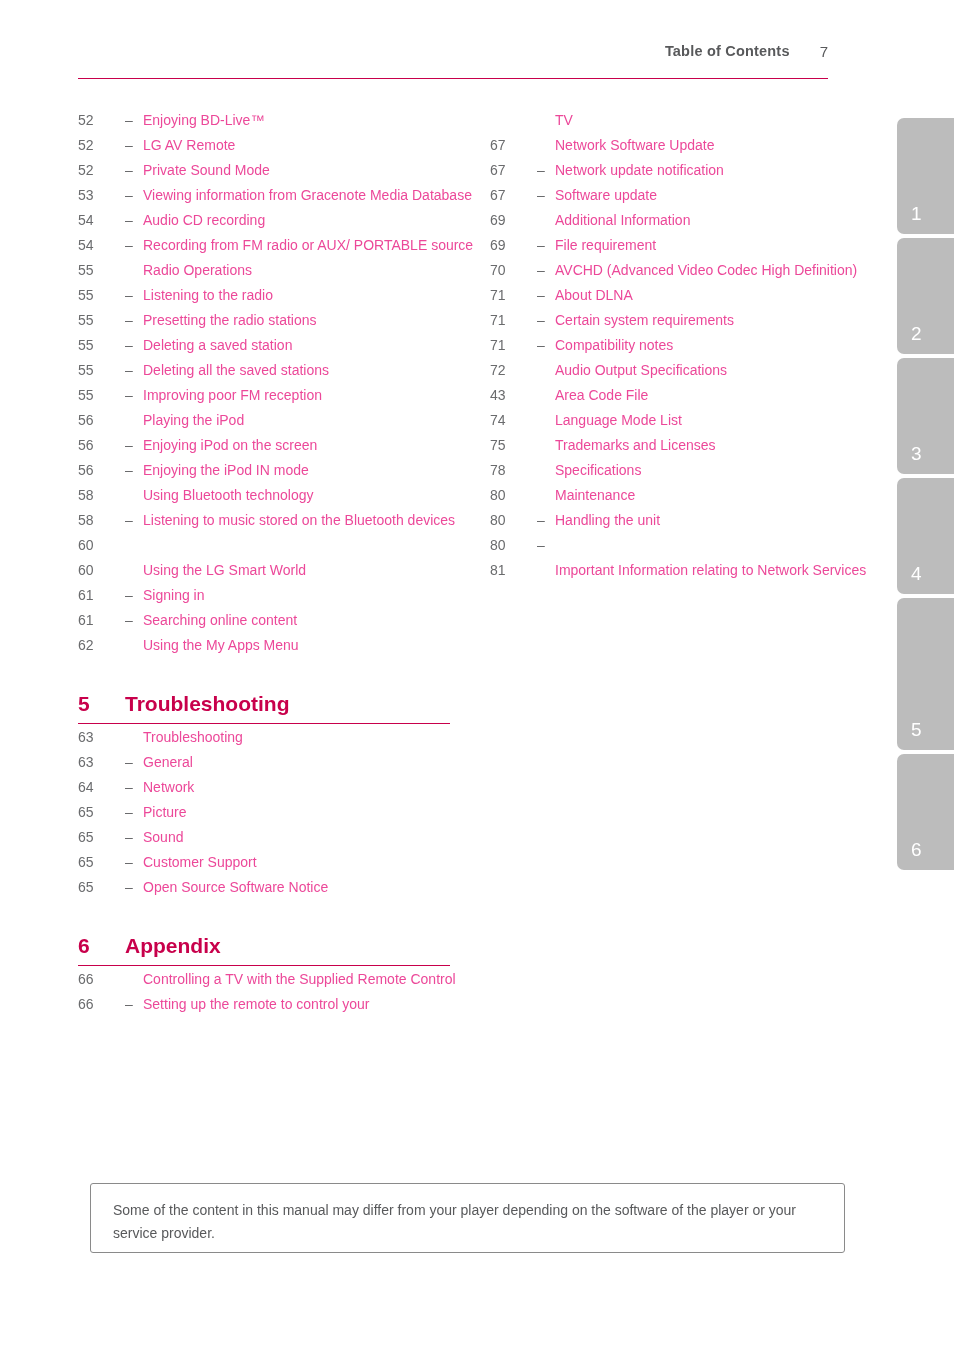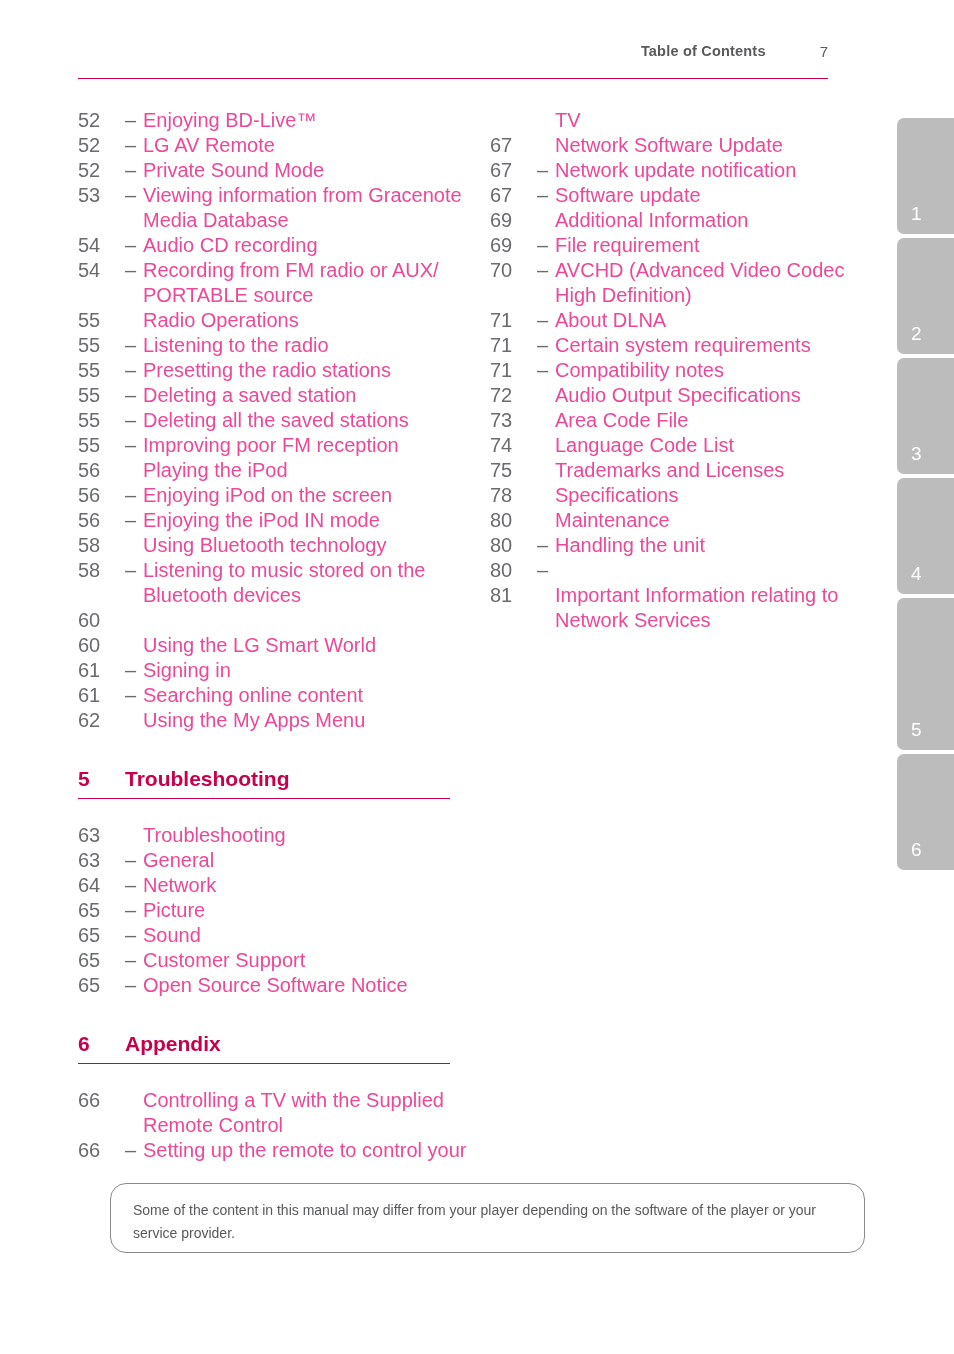--- a/index.html
+++ b/index.html
@@ -20,21 +20,20 @@
   .page-header {
     position: absolute;
     left: 78px;
     top: 44px;
     width: 750px;
     height: 34px;
     border-bottom: 1.6px solid #c8004b;
     display: flex;
     align-items: flex-start;
     justify-content: flex-end;
-    gap: 24px;
   }
   .header-title {
     font-size: 14.5px;
     font-weight: bold;
     color: #58595b;
     letter-spacing: 0.2px;
     line-height: 1;
   }
   .header-page {
     font-size: 15px;
@@ -49,21 +48,21 @@
     top: 108px;
     width: 400px;
   }
   .col-left  { left: 78px; }
   .col-right { left: 490px; }
 
   
   .toc-entry {
     display: flex;
     align-items: flex-start;
-    font-size: 20px;
+    font-size: 14px;
     line-height: 25px;
     color: #6a6b6d;
   }
   .toc-num {
     width: 47px;
     flex: 0 0 47px;
     text-align: left;
     color: #6a6b6d;
   }
   .toc-dash {
@@ -92,32 +91,32 @@
     flex: 0 0 47px;
     font-size: 21px;
     font-weight: bold;
     color: #c8004b;
   }
   .chapter-title {
     font-size: 21px;
     font-weight: bold;
     color: #c8004b;
   }
-  .chapter-body { margin-top: 24px; }
+  .chapter-body { margin-top: 1px; }
 
   
   .note-box {
     position: absolute;
-    left: 110px;
+    left: 90px;
     top: 1183px;
     width: 755px;
     height: 70px;
     box-sizing: border-box;
     border: 1.3px solid #8a8a8a;
-    border-radius: 16px;
+    border-radius: 3px;
     padding: 15px 22px 0 22px;
   }
   .note-text {
     font-size: 14px;
     line-height: 23px;
     color: #58595b;
   }
 
   
   .side-tabs {
@@ -381,28 +380,28 @@
         <span class="toc-num">71</span>
         <span class="toc-dash">–</span>
         <span class="toc-text">Compatibility notes</span>
       </div>
       <div class="toc-entry">
         <span class="toc-num">72</span>
         <span class="toc-dash empty">–</span>
         <span class="toc-text">Audio Output Specifications</span>
       </div>
       <div class="toc-entry">
-        <span class="toc-num">73</span>
+        <span class="toc-num">43</span>
         <span class="toc-dash empty">–</span>
         <span class="toc-text">Area Code File</span>
       </div>
       <div class="toc-entry">
         <span class="toc-num">74</span>
         <span class="toc-dash empty">–</span>
-        <span class="toc-text">Language Code List</span>
+        <span class="toc-text">Language Mode List</span>
       </div>
       <div class="toc-entry">
         <span class="toc-num">75</span>
         <span class="toc-dash empty">–</span>
         <span class="toc-text">Trademarks and Licenses</span>
       </div>
       <div class="toc-entry">
         <span class="toc-num">78</span>
         <span class="toc-dash empty">–</span>
         <span class="toc-text">Specifications</span>

